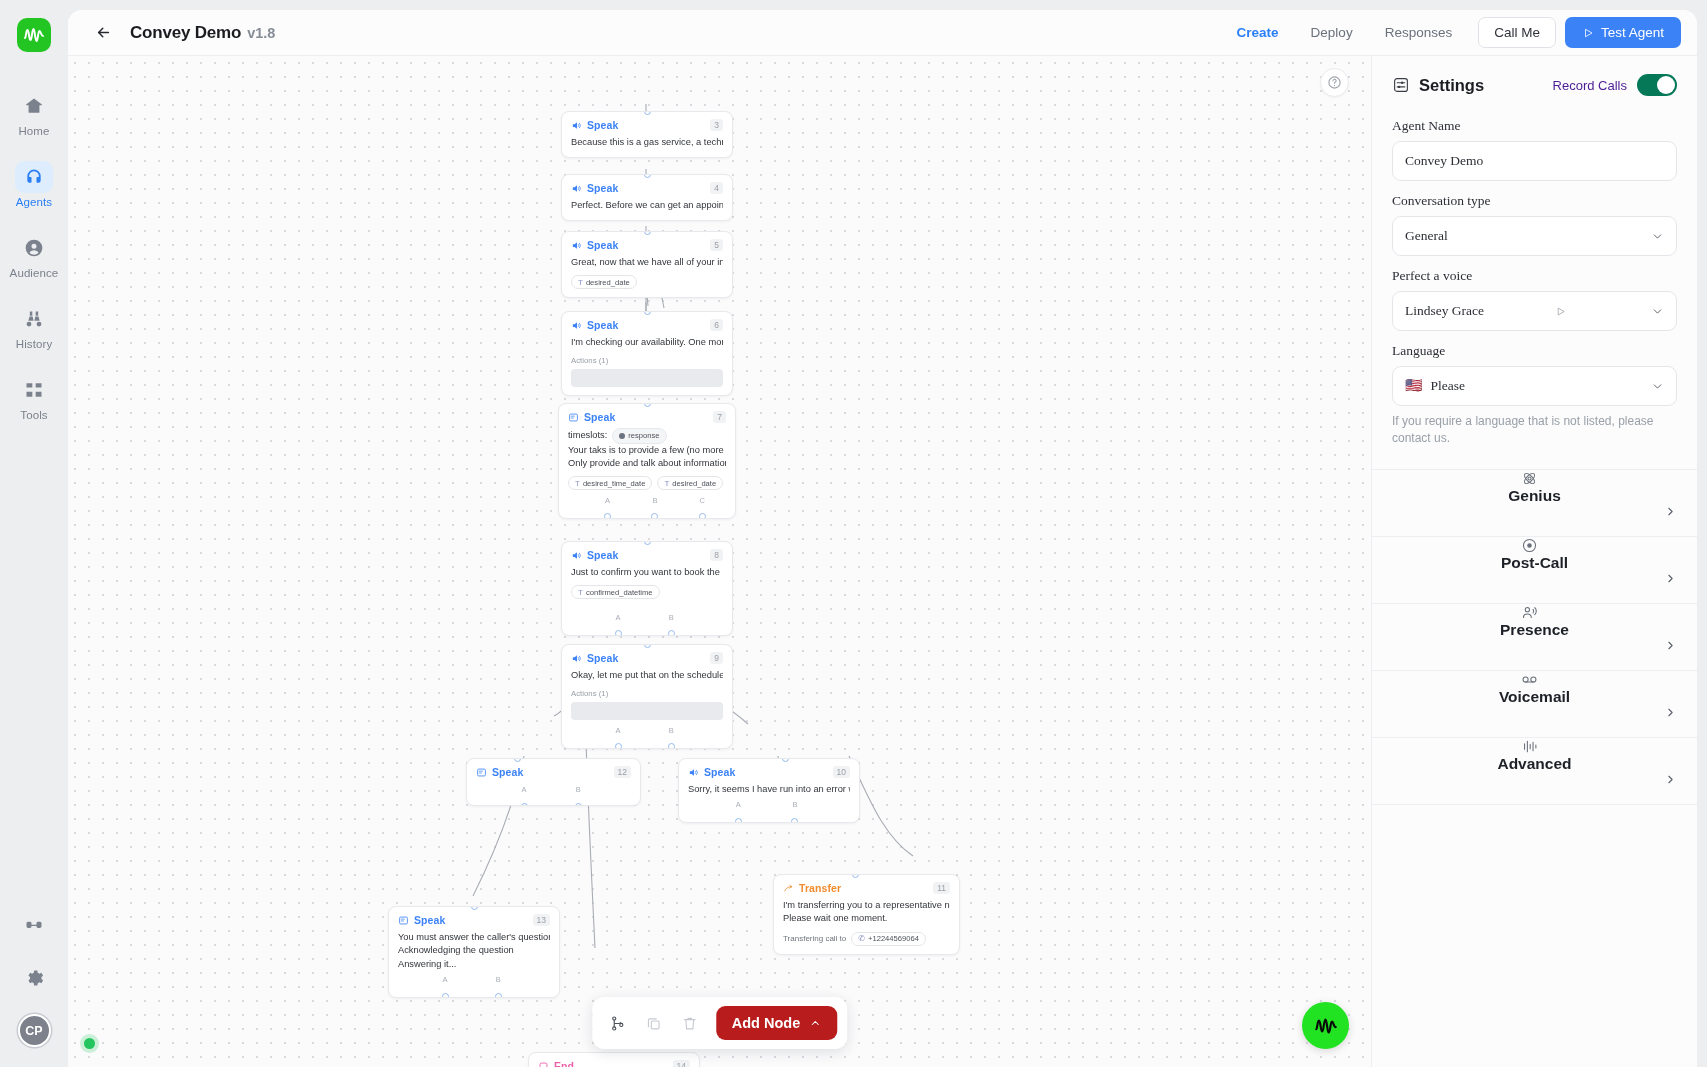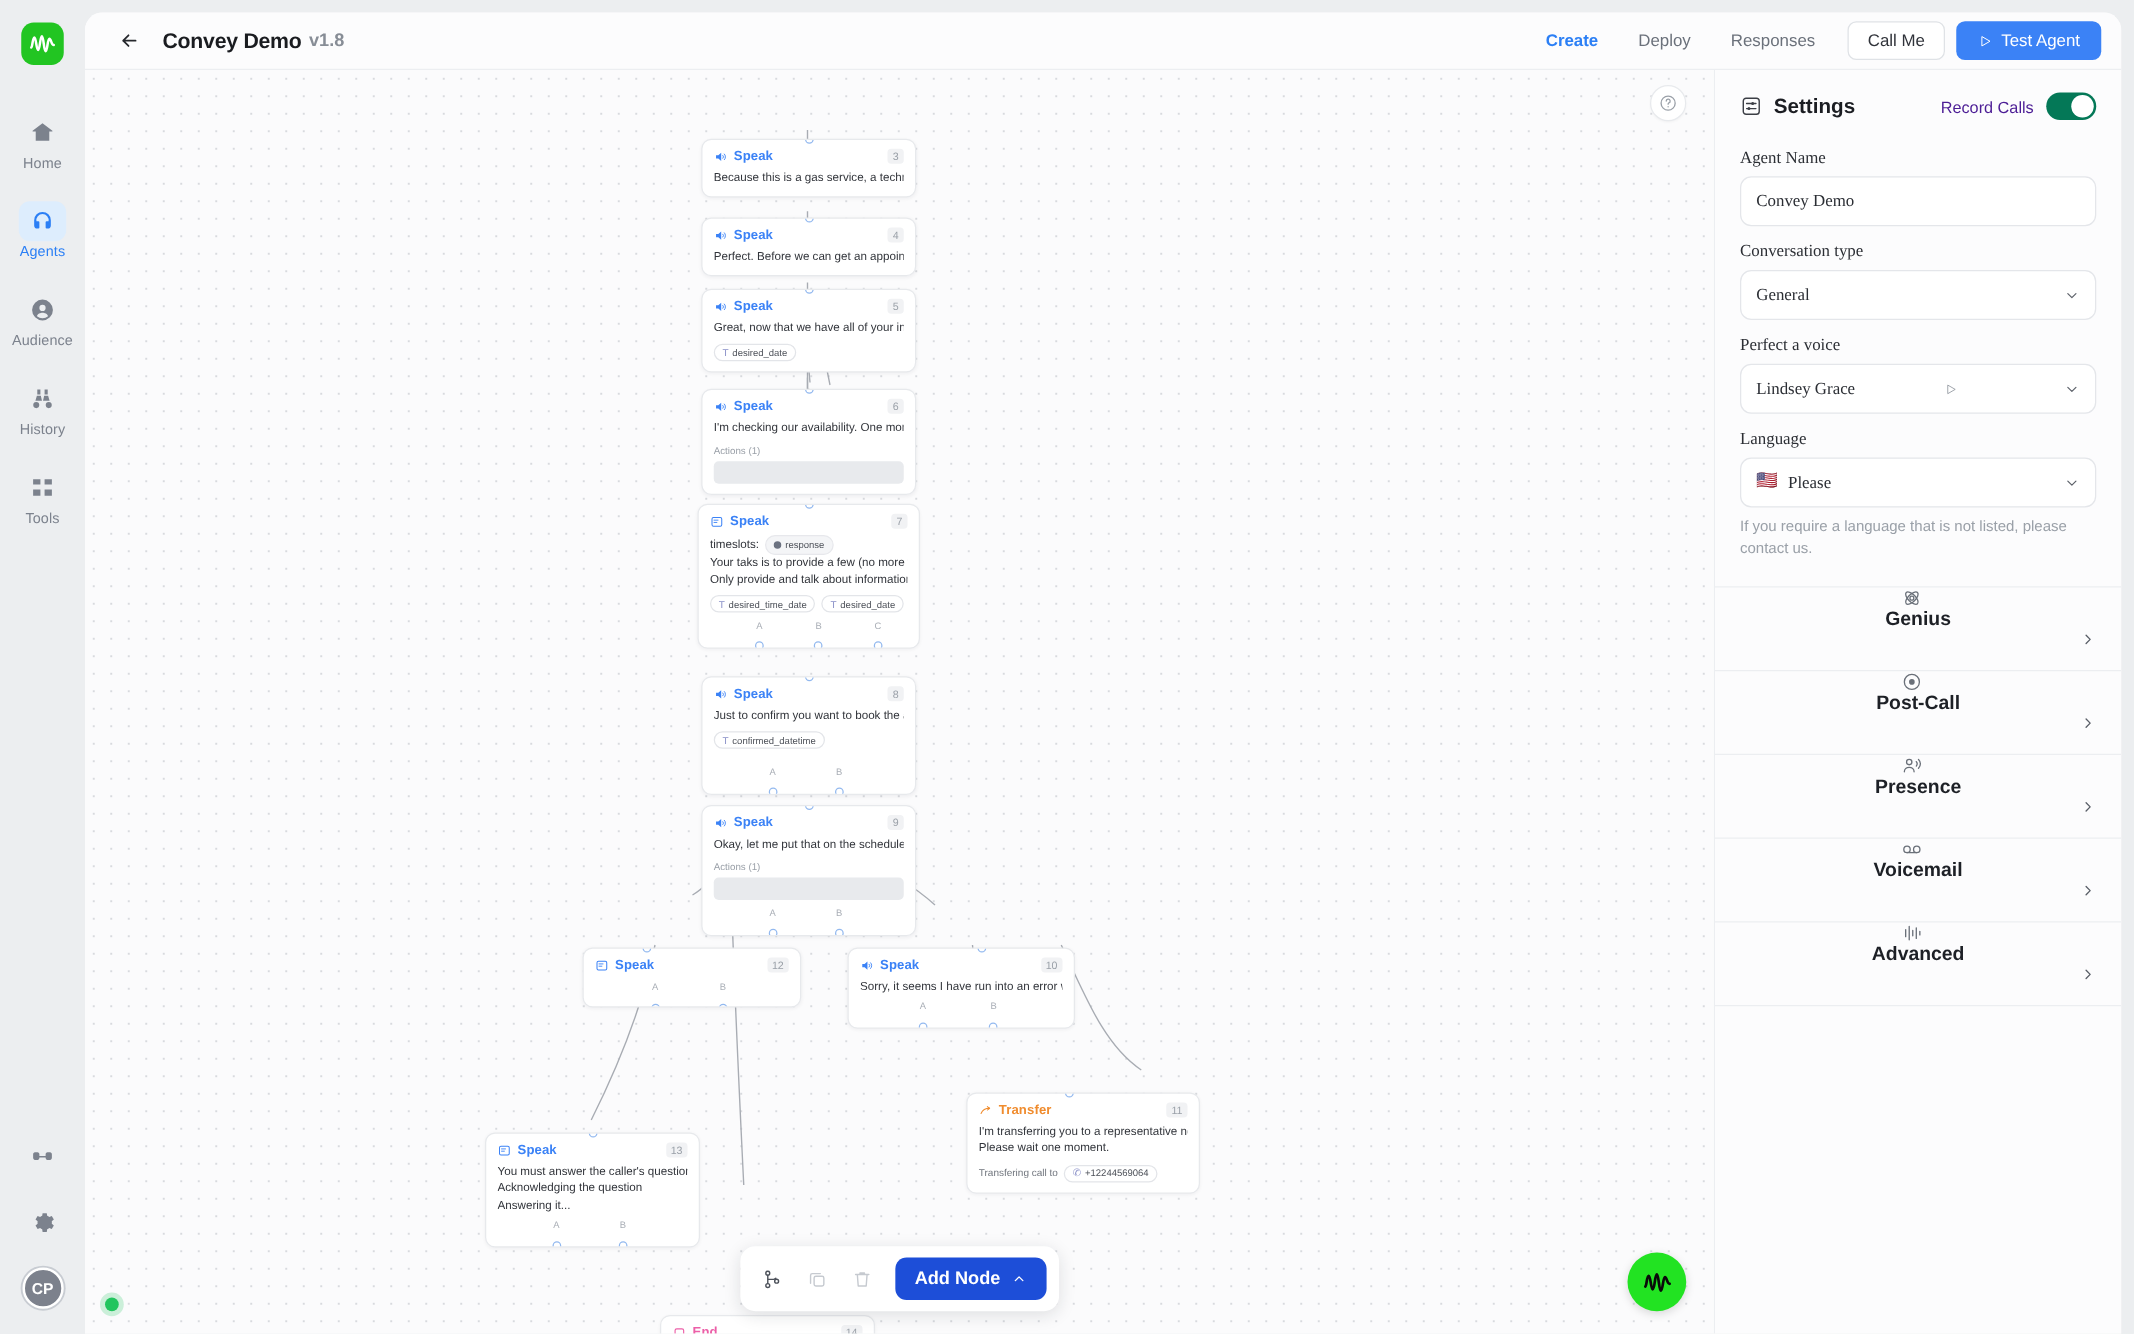--- a/index.html
+++ b/index.html
@@ -174,21 +174,21 @@
     padding: 9px 10px;
   }
   .tb-icon {
     width: 32px; height: 32px; border-radius: 7px;
     display: flex; align-items: center; justify-content: center;
     color: #4c515a; cursor: pointer;
   }
   .tb-icon.dim { color: #c6cad0; }
   .tb-icon svg { width: 17px; height: 17px; fill: none; stroke: currentColor; stroke-width: 1.6; }
   .add-node {
-    background: #1d4ed8; color: #fff; border: none; border-radius: 9px;
+    background: #b91c1c; color: #fff; border: none; border-radius: 9px;
     font-size: 14.5px; font-weight: 600; padding: 9px 16px;
     display: flex; align-items: center; gap: 9px; cursor: pointer; margin-left: 6px;
     font-family: "Liberation Sans", sans-serif;
   }
   .add-node svg { width: 12px; height: 12px; fill: none; stroke: #fff; stroke-width: 2.1; }
   
   .fab {
     position: absolute; right: 22px; bottom: 18px;
     width: 47px; height: 47px; border-radius: 50%;
     background: #22e322; display: flex; align-items: center; justify-content: center;

